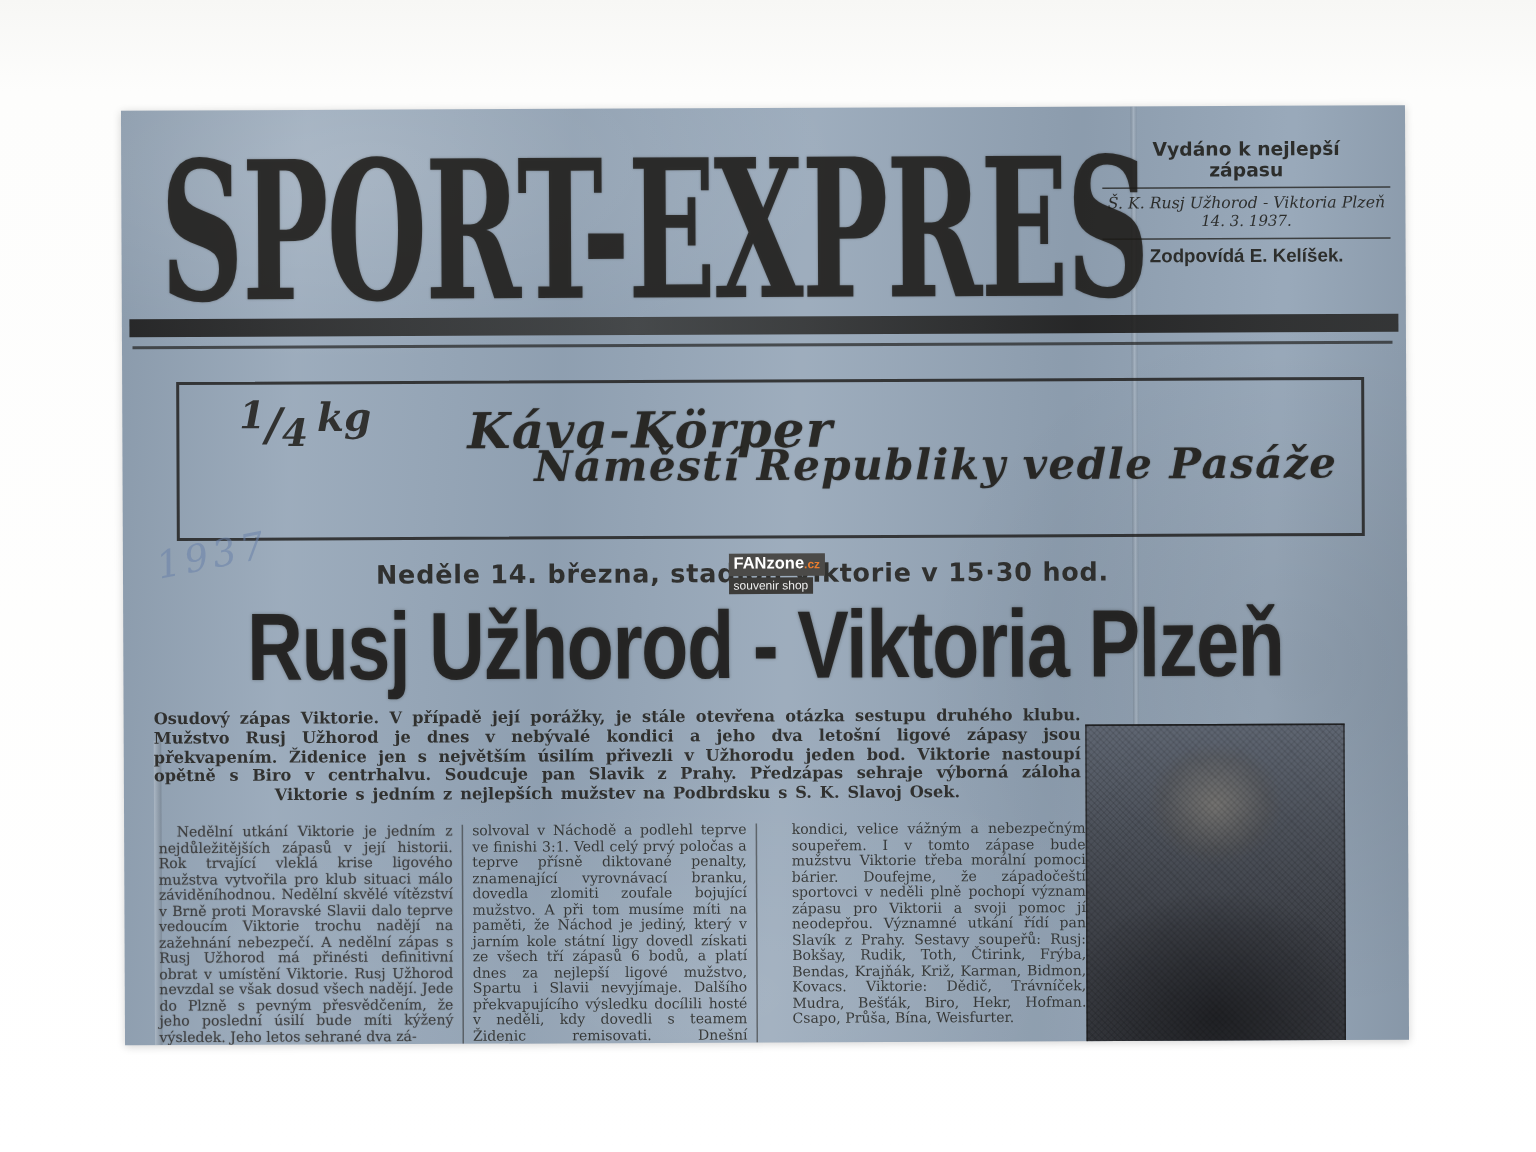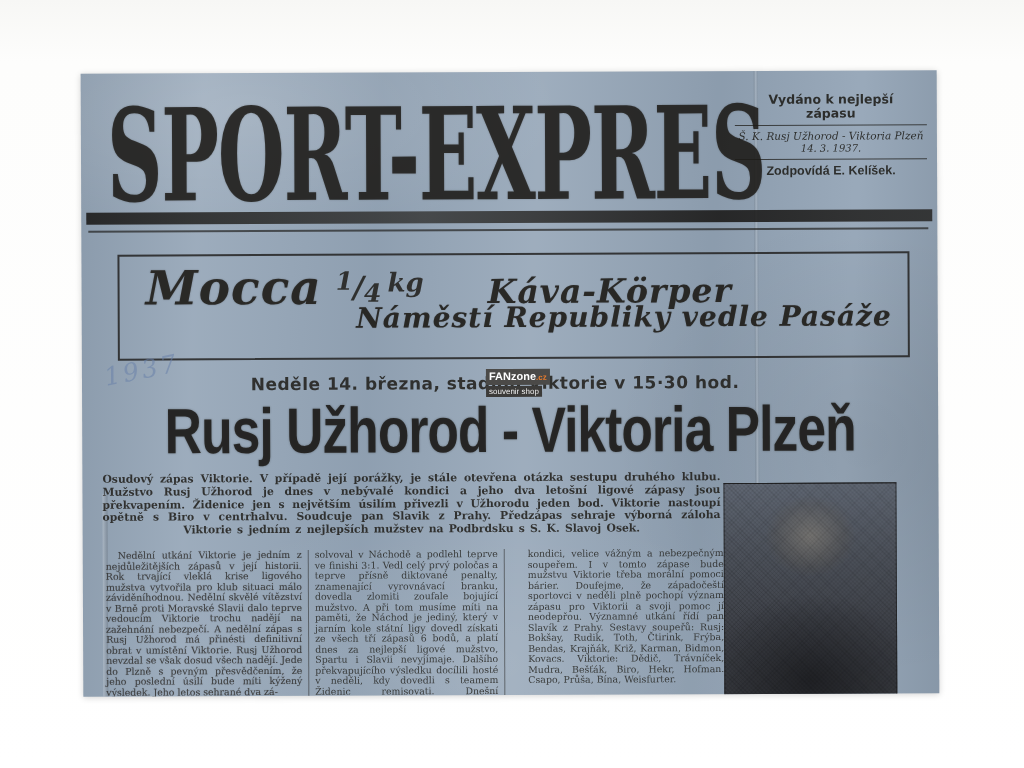--- a/index.html
+++ b/index.html
@@ -137,21 +137,20 @@
     <div class="date">14. 3. 1937.</div>
     <hr>
     <div class="resp">Zodpovídá E. Kelíšek.</div>
   </div>
 
   <div class="bar-thick"></div>
   <div class="bar-thin"></div>
 
   <div class="advert">
     <div class="row1">
-      <span class="ad-product">Mocca</span>
       <span class="ad-frac"><span class="num">1</span><span class="slash">/</span><span class="den">4</span></span>
       <span class="ad-unit">kg</span>
       <span class="ad-brand">Káva-Körper</span>
     </div>
     <div class="row2">Náměstí Republiky vedle Pasáže</div>
   </div>
 
   <div class="handwriting">1937</div>
 
   <div class="dateline">Neděle 14. března, stadion Viktorie v 15·30 hod.</div>

